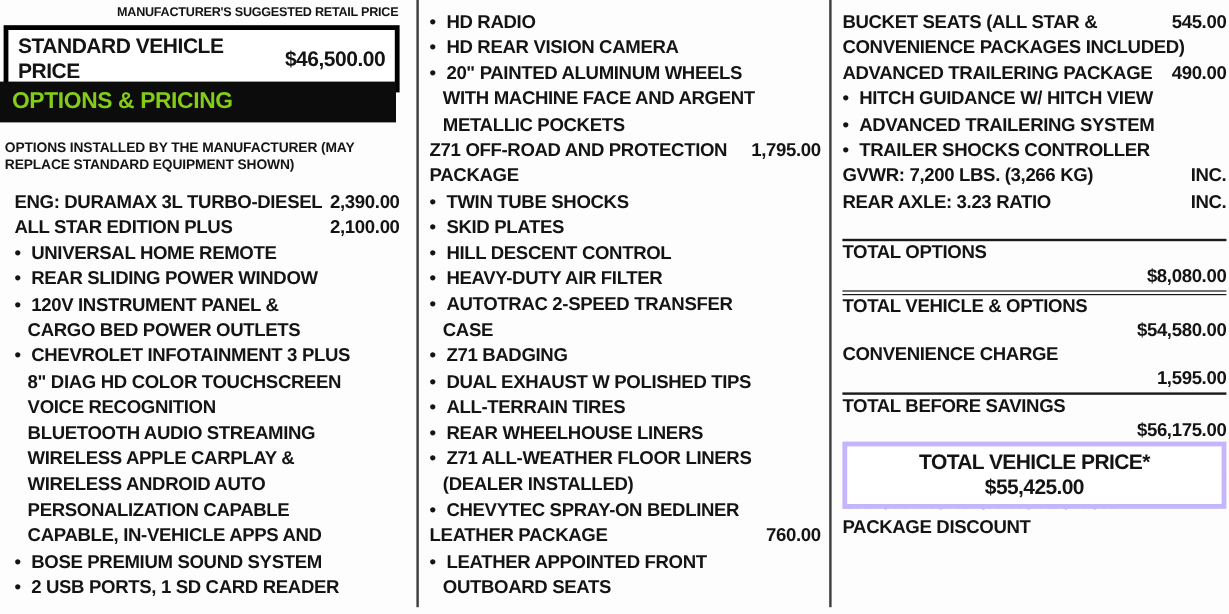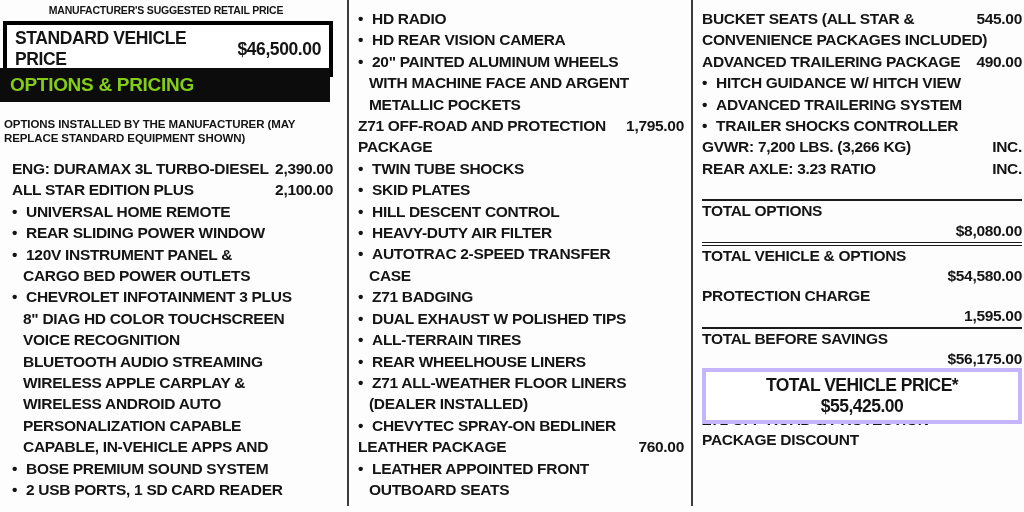--- a/index.html
+++ b/index.html
@@ -16,21 +16,21 @@
   .vline-1 { left:347px; }
   .vline-2 { left:691px; }
 
   .col { position:absolute; top:0; height:512px; }
   .col-left  { left:0;    width:334px; }
   .col-mid   { left:358px; width:326px; }
   .col-right { left:702px; width:320px; }
 
   .msrp-label {
     position:absolute; top:4px; right:2px; left:0;
-    text-align:center; font-size:10.5px; letter-spacing:-0.2px;
+    text-align:right; font-size:10.5px; letter-spacing:-0.2px;
   }
   .svp-box {
     position:absolute; top:21px; left:3px; right:1px;
     border:4px solid #000; background:#fff;
     display:flex; justify-content:space-between; align-items:center;
     padding:3px 8px; font-size:17.5px; letter-spacing:-0.4px;
   }
   .section-bar {
     position:absolute; top:68px; left:0; right:4px;
     background:#0c0c0c; color:#84cc16;
@@ -380,21 +380,21 @@
     <div class="totals" id="totals">
         <div class="trow rule-top rule-dbl">
           <span>TOTAL OPTIONS</span>
           <span class="price">$8,080.00</span>
         </div>
         <div class="trow">
           <span>TOTAL VEHICLE &amp; OPTIONS</span>
           <span class="price">$54,580.00</span>
         </div>
         <div class="trow rule-btm">
-          <span>PROTECTION CHARGE</span>
+          <span>CONVENIENCE CHARGE</span>
           <span class="price">1,595.00</span>
         </div>
         <div class="trow">
           <span>TOTAL BEFORE SAVINGS</span>
           <span class="price">$56,175.00</span>
         </div>
         <div class="trow">
           <span>ALL STAR EDITION PLUS AND</span>
           <span class="price">-750.00</span>
         </div>

